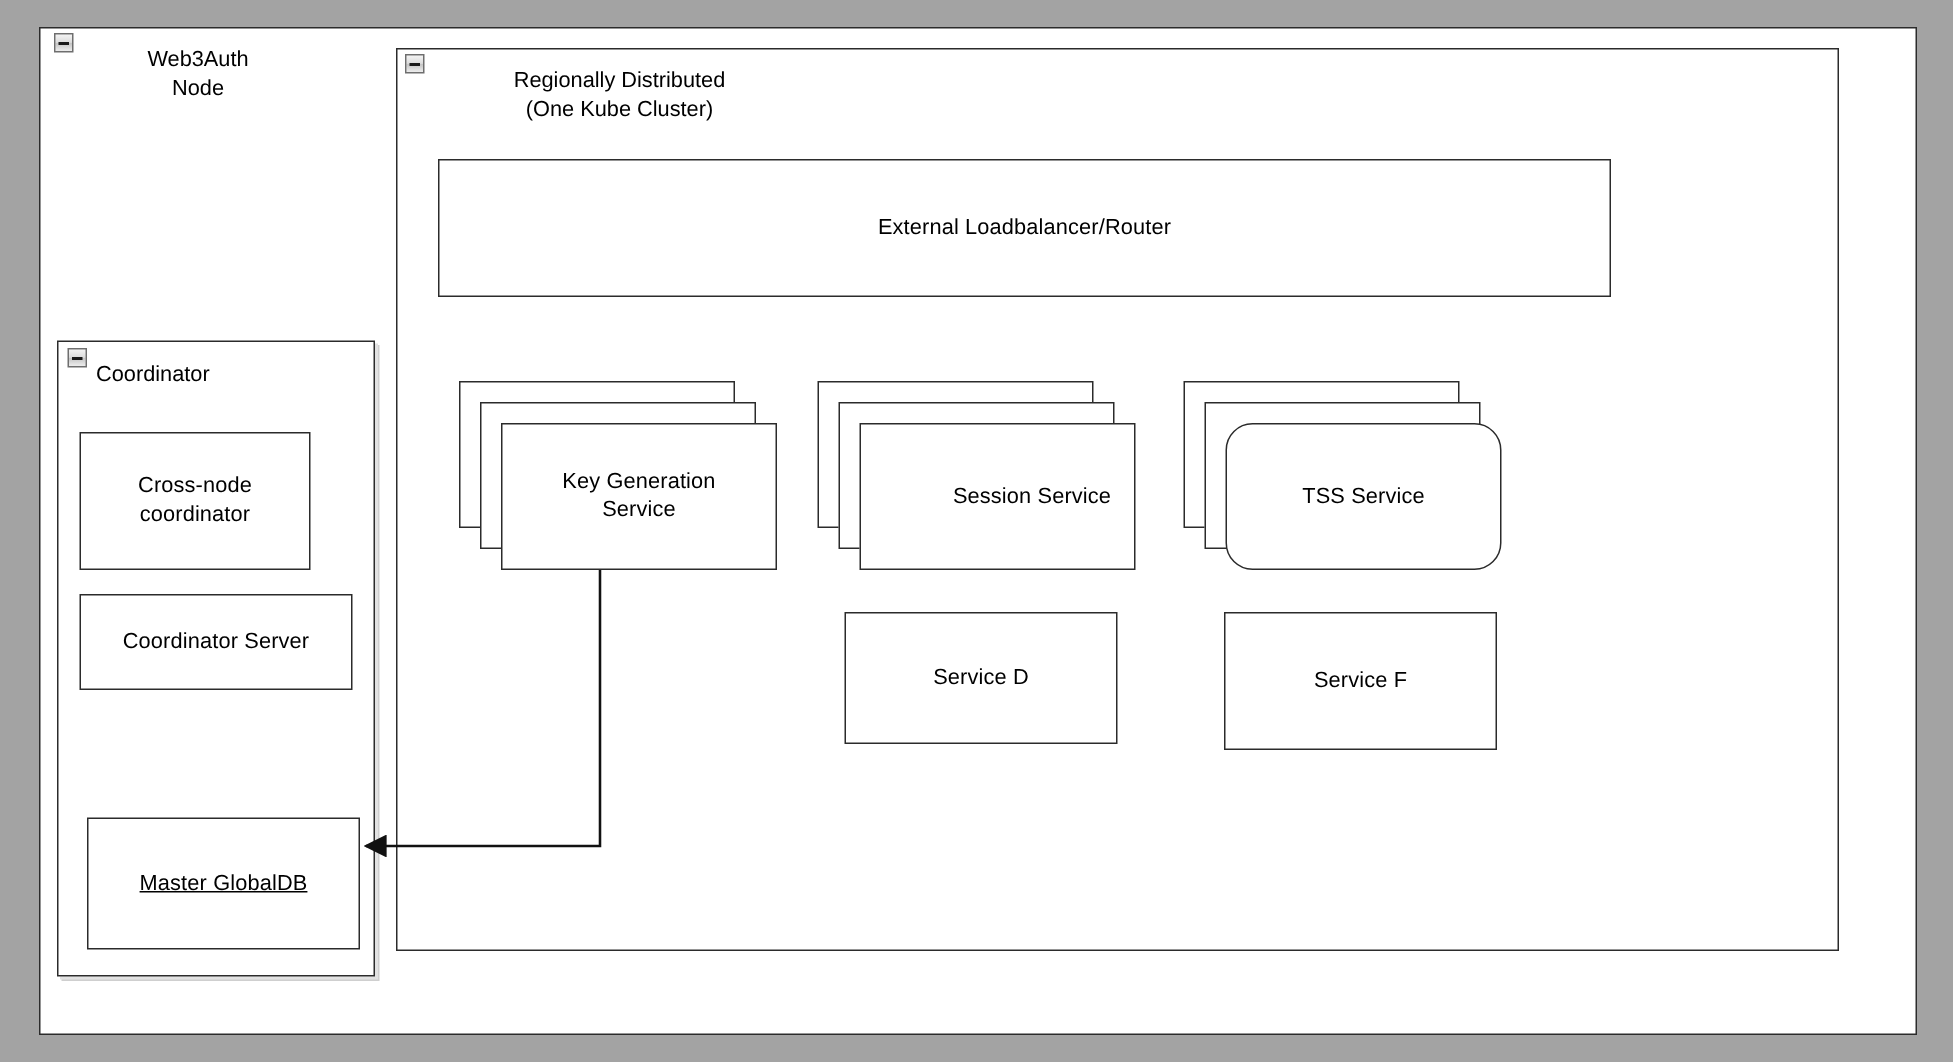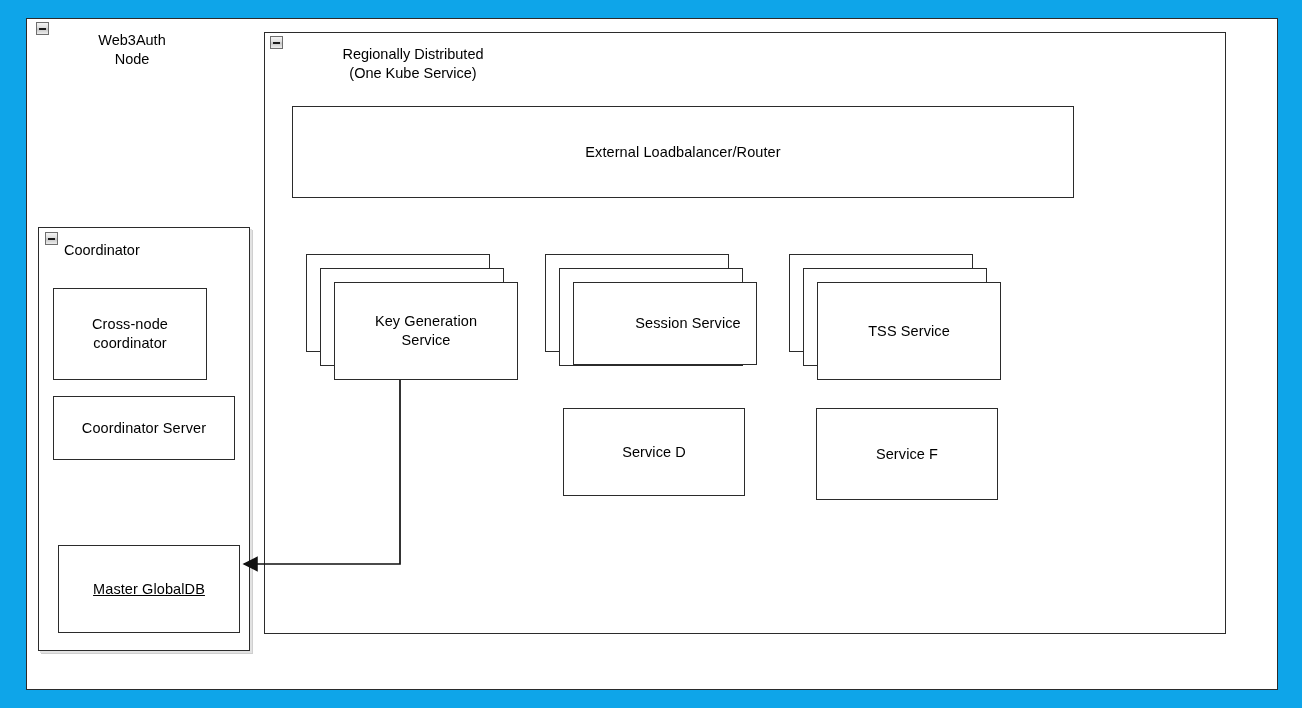--- a/index.html
+++ b/index.html
@@ -9,21 +9,21 @@
     background: #ffffff;
   }
   body {
     font-family: "Liberation Sans", sans-serif;
     color: #000000;
   }
   #canvas {
     position: relative;
     width: 1302px;
     height: 708px;
-    background: #0ea5e9;
+    background: #a3a3a3;
     overflow: hidden;
   }
 
   
   .abs { position: absolute; box-sizing: border-box; }
 
   
   .container-box {
     background: #ffffff;
     border: 1.6px solid #2b2b2b;
@@ -117,47 +117,47 @@
   <div class="collapse-icon" style="left:36px; top:22px;"></div>
 
   <div class="group-title" style="left:52px; top:31px; width:160px;">Web3Auth
 Node</div>
 
   <div class="abs container-box" style="left:264px; top:32px; width:962px; height:602px;"></div>
 
   <div class="collapse-icon" style="left:270px; top:36px;"></div>
 
   <div class="group-title" style="left:288px; top:45px; width:250px;">Regionally Distributed
-(One Kube Service)</div>
+(One Kube Cluster)</div>
 
   <div class="abs node-box" style="left:292px; top:106px; width:782px; height:92px;">
     <span class="node-label">External Loadbalancer/Router</span>
   </div>
 
   <div class="stack" style="left:278px; top:254px; width:212px; height:126px;margin-left:28px;">
     <div class="layer l1" style="width:184px; height:98px;"></div>
     <div class="layer l2" style="width:184px; height:98px;"></div>
     <div class="layer l3" style="width:184px; height:98px;">
       <span class="node-label">Key Generation
 Service</span>
     </div>
   </div>
 
   <div class="stack" style="left:545px; top:254px; width:212px; height:126px;">
     <div class="layer l1" style="width:184px; height:98px;"></div>
     <div class="layer l2" style="width:184px; height:98px;"></div>
-    <div class="layer l3" style="width:184px; height:83px;padding-left:46px;">
+    <div class="layer l3" style="width:184px; height:98px;padding-left:46px;">
       <span class="node-label">Session Service</span>
     </div>
   </div>
 
   <div class="stack" style="left:789px; top:254px; width:212px; height:126px;">
     <div class="layer l1" style="width:184px; height:98px;"></div>
     <div class="layer l2" style="width:184px; height:98px;"></div>
-    <div class="layer l3" style="width:184px; height:98px;">
+    <div class="layer l3" style="width:184px; height:98px;border-radius:18px;">
       <span class="node-label">TSS Service</span>
     </div>
   </div>
 
   <div class="abs node-box" style="left:563px; top:408px; width:182px; height:88px;">
     <span class="node-label">Service D</span>
   </div>
 
   <div class="abs node-box" style="left:816px; top:408px; width:182px; height:92px;">
     <span class="node-label">Service F</span>

